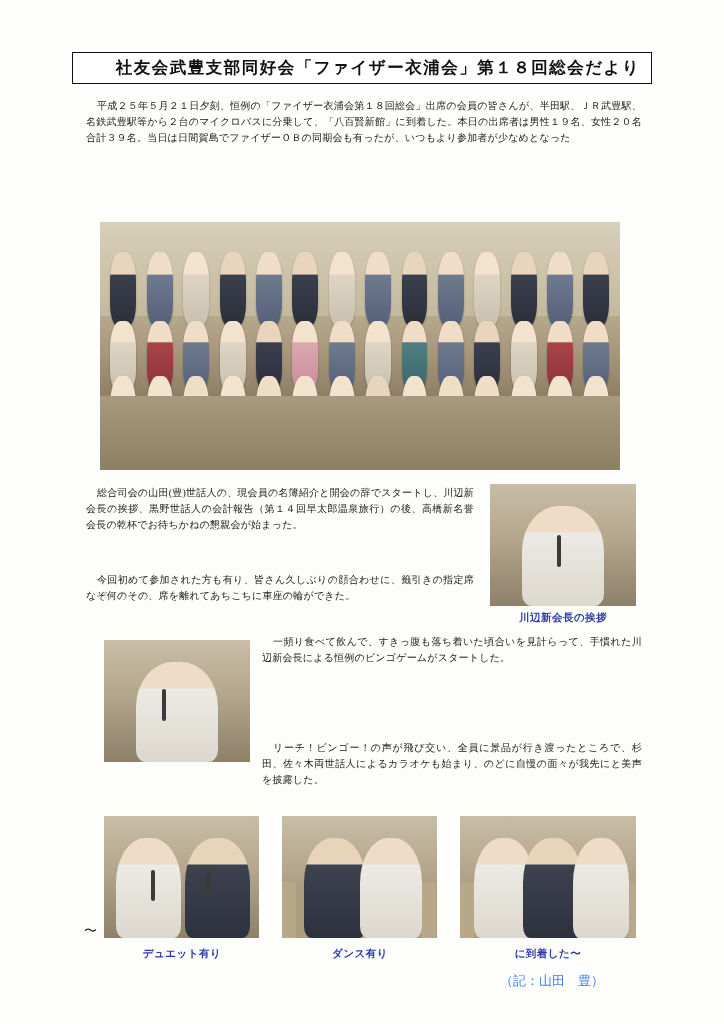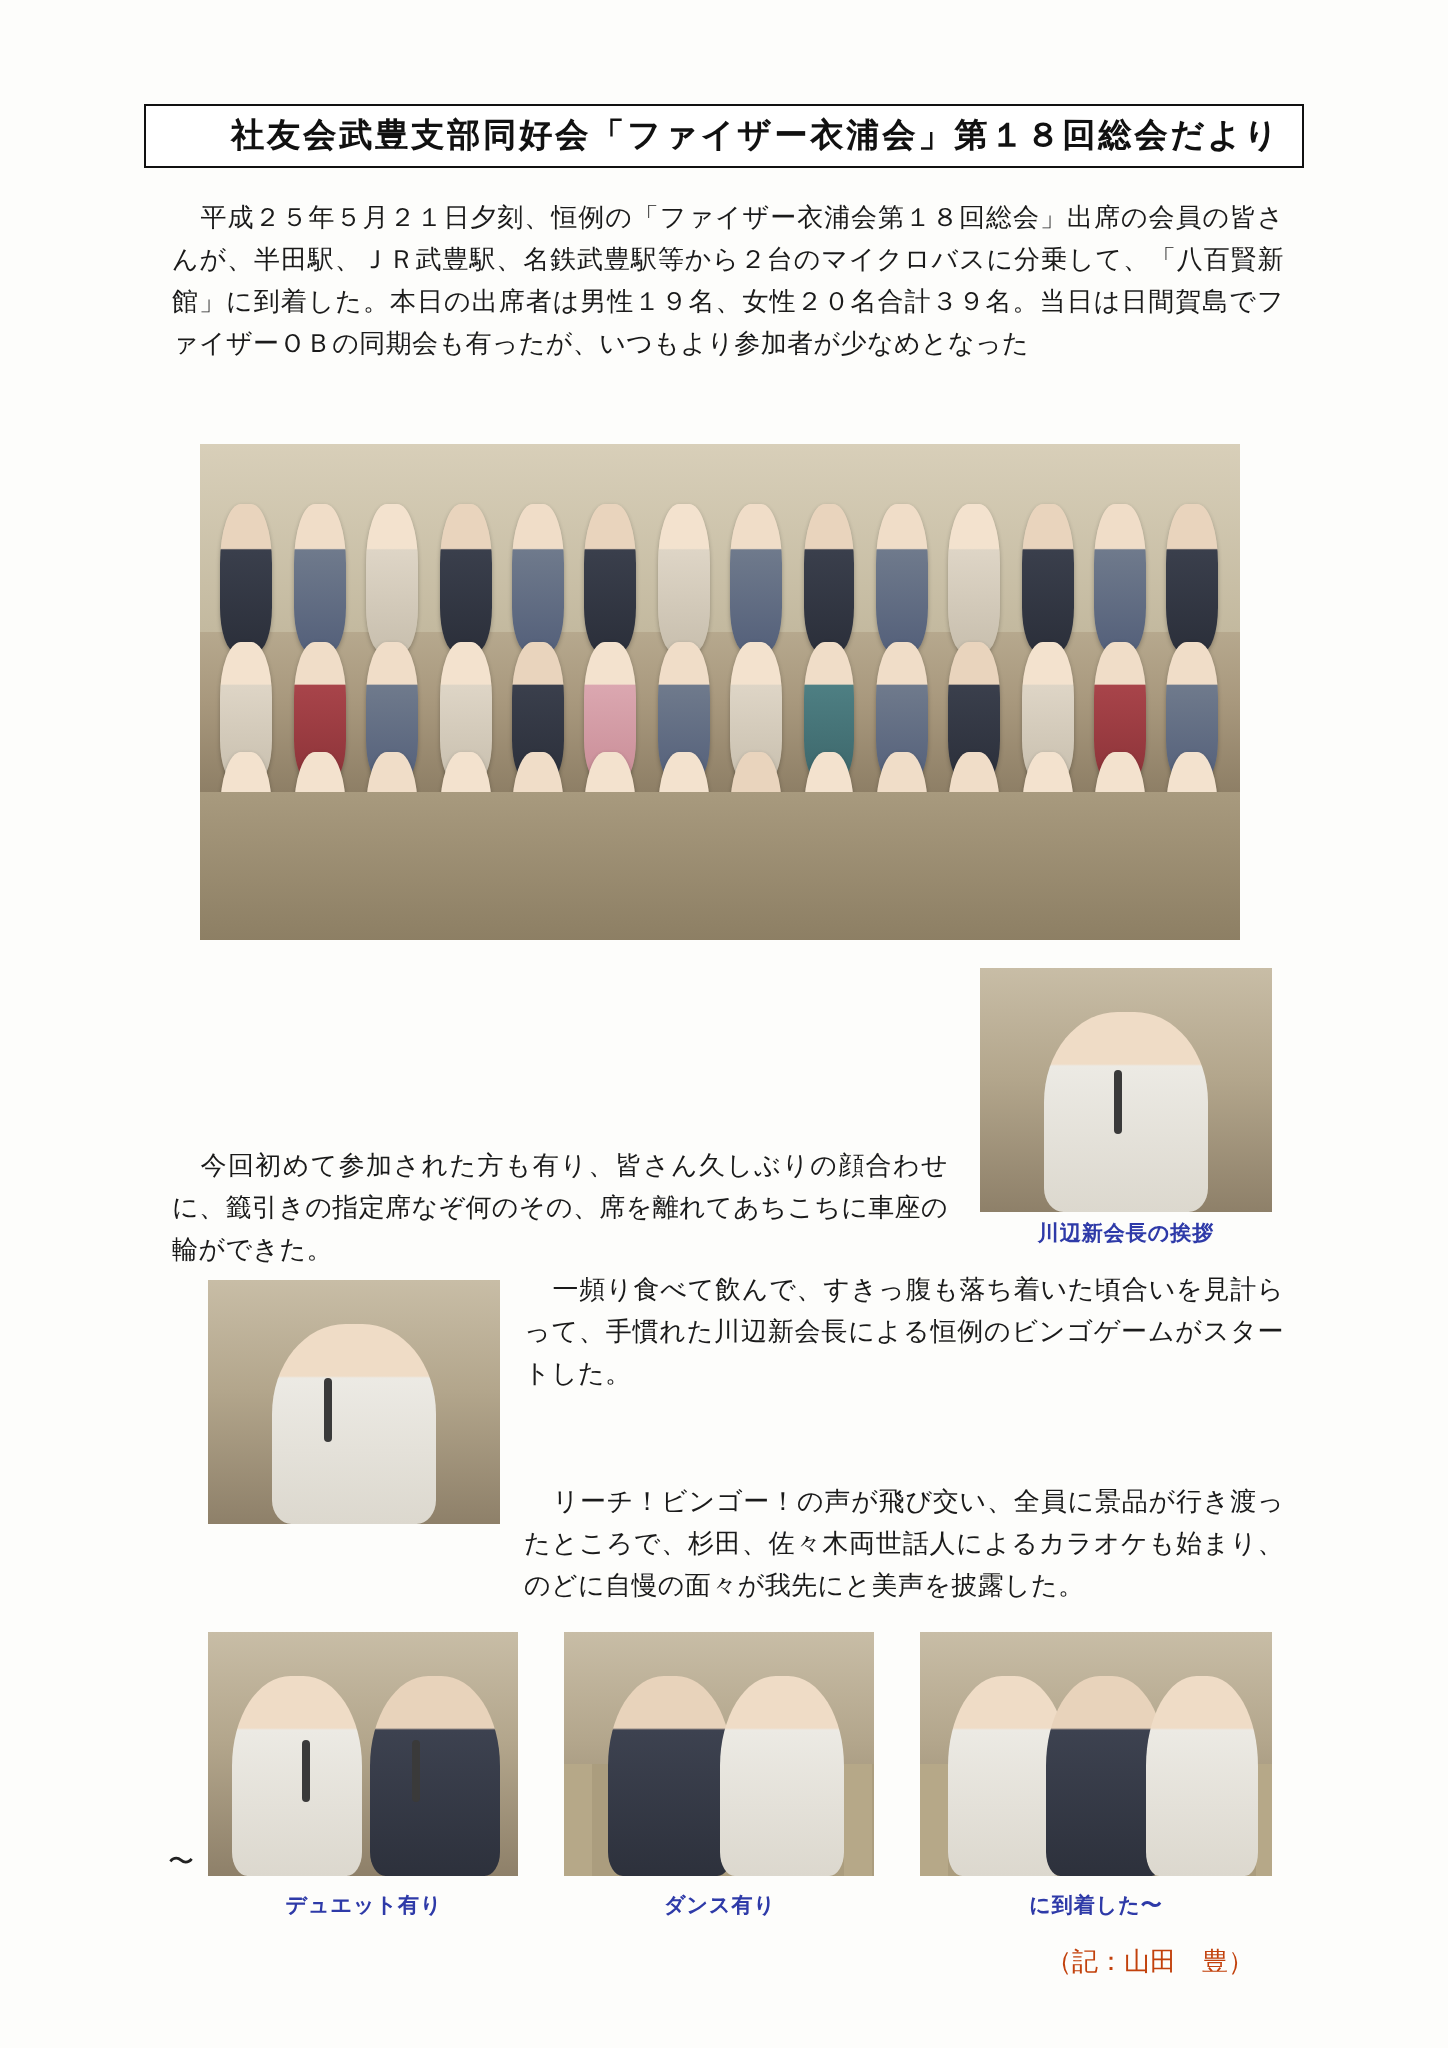--- a/index.html
+++ b/index.html
@@ -35,21 +35,21 @@
   }
   .title-text {
     font-size: 16.5px;
     font-weight: bold;
     letter-spacing: 1.5px;
     color: #111;
     white-space: nowrap;
   }
   .body-text {
     position: absolute;
-    font-size: 13px;
+    font-size: 10px;
     line-height: 1.62;
     color: #1a1a1a;
     text-align: justify;
     letter-spacing: 0.2px;
   }
   .p1 { left: 86px; top: 98px; width: 556px; }
   .p2 { left: 86px; top: 190px; width: 556px; }
   .indent { text-indent: 1.1em; display: block; }
 
   .photo {
@@ -94,22 +94,22 @@
     top: 922px;
     font-size: 13px;
     color: #222;
   }
   .signature {
     position: absolute;
     left: 500px;
     top: 972px;
     width: 150px;
     font-size: 13px;
-    color: #c2410c;
-    text-align: center;
+    color: #3b82f6;
+    text-align: left;
   }
 
   
   .room-bg {
     position: absolute;
     inset: 0;
     background:
       linear-gradient(180deg, #b6aa92 0%, #c2b69c 26%, #a8987d 52%, #8e7f66 70%, #7b6e58 100%);
   }
   .room-wall {
@@ -224,20 +224,23 @@
         <div class="person light"></div>
       <div class="person teal"></div>
         <div class="person red"></div>
         <div class="person light"></div>
       <div class="person pink"></div>
         <div class="person light"></div>
     </div>
     <div class="mat"></div>
   </div>
 
+  <div class="body-text mid-text-a">
+    <span class="indent">総合司会の山田(豊)世話人の、現会員の名簿紹介と開会の辞でスタートし、川辺新会長の挨拶、黒野世話人の会計報告（第１４回早太郎温泉旅行）の後、高橋新名誉会長の乾杯でお待ちかねの懇親会が始まった。</span>
+  </div>
 
   <div class="body-text mid-text-b">
     <span class="indent">今回初めて参加された方も有り、皆さん久しぶりの顔合わせに、籤引きの指定席なぞ何のその、席を離れてあちこちに車座の輪ができた。</span>
   </div>
 
   <div class="photo photo-kanpai">
     <div class="portrait-bg"></div>
     <div class="portrait-figure"></div>
     <div class="mic" style="left:46%;top:42%"></div>
   </div>

